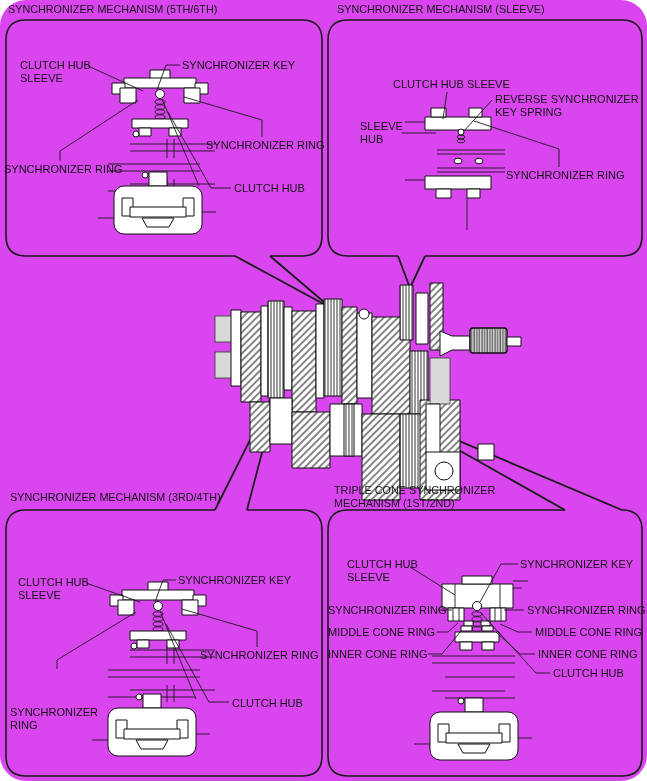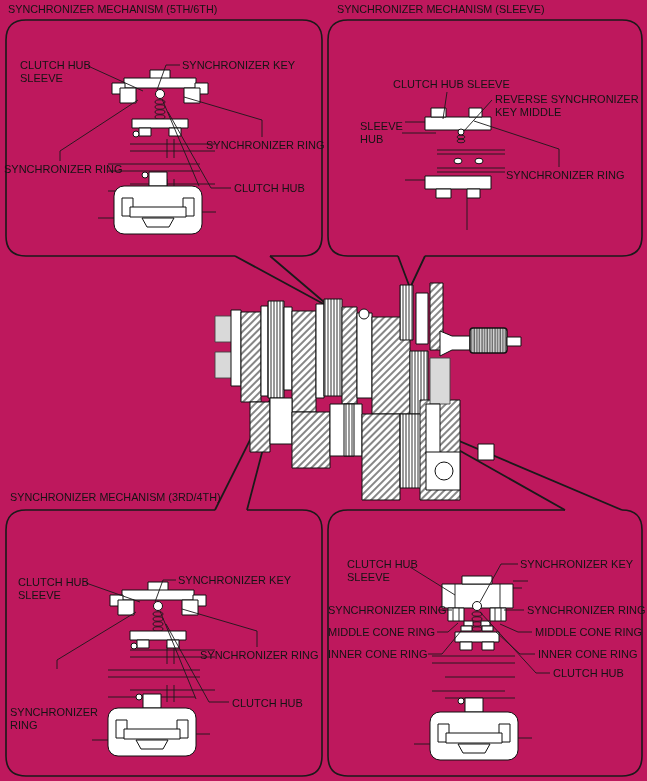--- a/index.html
+++ b/index.html
@@ -1,17 +1,17 @@
 <!DOCTYPE html>
 <html><head>
 <meta charset="utf-8">
 <style>
   html,body{margin:0;padding:0;background:#fff;}
-  #stage{position:relative;width:647px;height:781px;background:#be185d;overflow:hidden;
-         font-family:"Liberation Sans",sans-serif;}
+  #stage{position:relative;width:647px;height:781px;background:#d946ef;overflow:hidden;
+         font-family:"Liberation Sans",sans-serif;border-radius:26px;}
   #art{position:absolute;left:0;top:0;z-index:1;}
   .lbl{position:absolute;z-index:2;font-size:11px;line-height:13px;color:#141414;
        white-space:pre-line;letter-spacing:0;}
   .ttl{position:absolute;z-index:2;font-size:10.8px;line-height:13px;color:#141414;
        white-space:pre-line;}
   svg *{vector-effect:non-scaling-stroke;}
   .w{fill:#ffffff;stroke:#111;stroke-width:1;}
   .h{fill:url(#ph);stroke:#111;stroke-width:1;}
   .f{fill:url(#pf);stroke:#111;stroke-width:1;}
   .s{fill:url(#ps);stroke:#111;stroke-width:1.4;}
@@ -250,31 +250,33 @@
       <path class="ln" d="M 428,654 L 442,654 L 461,631"></path>
       <path class="ln" d="M 535,654 L 520,654 L 496,632"></path>
       <path class="ln" d="M 550,673 L 536,673 L 480,612"></path>
     </g>
   </g>
 </svg>
 
   <div class="ttl" style="left:8px;top:3px">SYNCHRONIZER MECHANISM (5TH/6TH)</div>
   <div class="ttl" style="left:337px;top:3px">SYNCHRONIZER MECHANISM (SLEEVE)</div>
   <div class="ttl" style="left:10px;top:491px">SYNCHRONIZER MECHANISM (3RD/4TH)</div>
+  <div class="ttl" style="left:334px;top:484px">TRIPLE CONE SYNCHRONIZER
+MECHANISM (1ST/2ND)</div>
 
   <div class="lbl" style="left:20px;top:59px">CLUTCH HUB
 SLEEVE</div>
   <div class="lbl" style="left:182px;top:59px">SYNCHRONIZER KEY</div>
   <div class="lbl" style="left:206px;top:139px">SYNCHRONIZER RING</div>
   <div class="lbl" style="left:4px;top:163px">SYNCHRONIZER RING</div>
   <div class="lbl" style="left:234px;top:182px">CLUTCH HUB</div>
 
   <div class="lbl" style="left:393px;top:78px">CLUTCH HUB SLEEVE</div>
   <div class="lbl" style="left:495px;top:93px">REVERSE SYNCHRONIZER
-KEY MIDDLE</div>
+KEY SPRING</div>
   <div class="lbl" style="left:360px;top:120px">SLEEVE
 HUB</div>
   <div class="lbl" style="left:506px;top:169px">SYNCHRONIZER RING</div>
 
   <div class="lbl" style="left:18px;top:576px">CLUTCH HUB
 SLEEVE</div>
   <div class="lbl" style="left:178px;top:574px">SYNCHRONIZER KEY</div>
   <div class="lbl" style="left:200px;top:649px">SYNCHRONIZER RING</div>
   <div class="lbl" style="left:10px;top:706px">SYNCHRONIZER
 RING</div>

